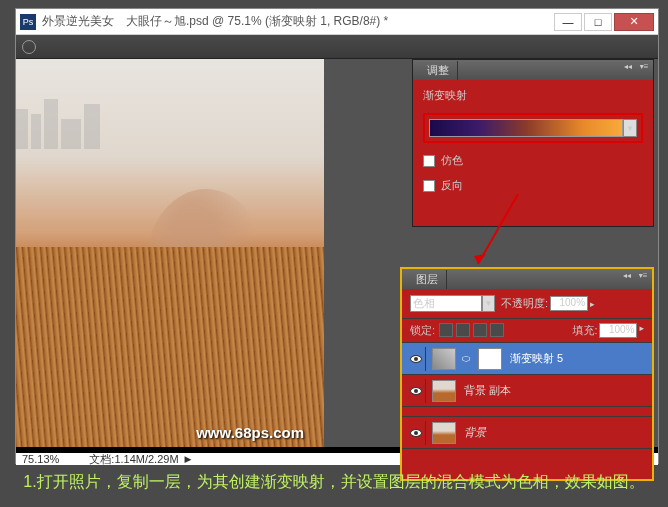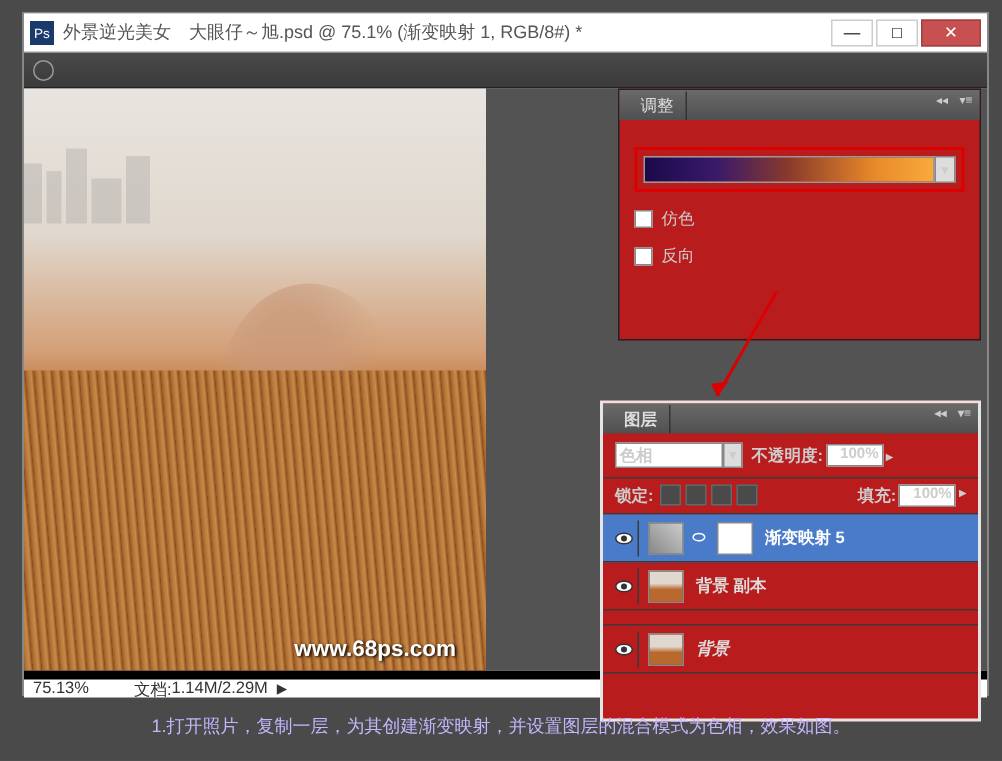--- a/index.html
+++ b/index.html
@@ -23,21 +23,21 @@
     .panel { position: absolute; background: #b91c1c; border: 1px solid #222; }
     .panel-adjust { right: 4px; top: 0; width: 242px; height: 168px; }
     .panel-header { height: 20px; background: linear-gradient(#6a6a6a, #505050); display: flex; align-items: center; padding: 0 6px; font-size: 11px; color: #ddd; }
     .panel-tab { padding: 2px 8px; border-right: 1px solid #333; }
     .panel-body { padding: 8px 10px; font-size: 11px; color: #ccc; }
     .gradient-strip-wrap { border: 2px solid #d00; padding: 4px; margin-top: 10px; display: flex; }
     .gradient-strip { height: 18px; flex: 1; background: linear-gradient(to right, #1a0a4a 0%, #3a1a6a 25%, #8a3a2a 50%, #e88a2a 80%, #f8aa3a 100%); border: 1px solid #999; }
     .grad-arrow { width: 14px; background: #ddd; border: 1px solid #888; display: flex; align-items: center; justify-content: center; font-size: 8px; }
     .checkbox-row { margin-top: 10px; display: flex; align-items: center; }
     .checkbox { width: 12px; height: 12px; border: 1px solid #888; background: #fff; margin-right: 6px; }
-    .panel-layers { right: 4px; top: 208px; width: 254px; height: 214px; border: 2px solid #e5e5e5; font-weight: bold; }
+    .panel-layers { right: 4px; top: 208px; width: 254px; height: 214px; border: 2px solid #eab308; }
     .red-arrow { position: absolute; right: 130px; top: 135px; width: 60px; height: 80px; pointer-events: none; }
     .blend-row { display: flex; align-items: center; padding: 6px 8px; font-size: 11px; color: #ccc; border-bottom: 1px solid #3a3a3a; }
     .blend-select { background: #fff; width: 72px; height: 17px; font-size: 11px; border: 1px solid #888; padding: 0 2px; }
     .blend-drop { width: 13px; height: 17px; background: #ddd; border: 1px solid #888; font-size: 8px; text-align: center; line-height: 15px; }
     .opacity-label { margin-left: 6px; }
     .opacity-val { background: #fff; width: 38px; height: 15px; font-size: 10px; border: 1px solid #888; text-align: right; padding-right: 2px; margin-left: 2px; }
     .lock-row { display: flex; padding: 4px 8px; font-size: 11px; color: #ccc; border-bottom: 1px solid #3a3a3a; }
     .lock-icons { display: flex; gap: 3px; margin-left: 4px; }
     .lock-ico { width: 14px; height: 14px; border: 1px solid #666; background: #4a4a4a; }
     .layer-row { display: flex; align-items: center; height: 32px; border-bottom: 1px solid #3a3a3a; padding: 0 4px; font-size: 11px; }
@@ -46,21 +46,21 @@
     .eye { width: 12px; height: 8px; border-radius: 50%; border: 1px solid #333; background: #fff; position: relative; }
     .eye::after { content: ''; width: 4px; height: 4px; background: #333; border-radius: 50%; position: absolute; top: 1px; left: 3px; }
     .layer-thumb { width: 24px; height: 22px; border: 1px solid #888; margin-left: 6px; }
     .thumb-gm { background: linear-gradient(45deg, #888, #ccc); }
     .thumb-mask { background: #fff; }
     .thumb-img { background: linear-gradient(#e0d8ce 40%, #b86a2e 60%); }
     .layer-label { margin-left: 8px; color: #ddd; }
     .layer-row.selected .layer-label { color: #fff; }
     .status-bar { height: 18px; background: #fff; display: flex; align-items: center; padding: 0 6px; font-size: 11px; color: #333; border-top: 6px solid #000000; }
     .status-item { margin-right: 30px; }
-    .bottom-caption { position: absolute; bottom: 14px; left: 0; right: 0; text-align: center; font-size: 12px; color: #c4b5fd; }
+    .bottom-caption { position: absolute; bottom: 14px; left: 0; right: 0; text-align: center; font-size: 16px; color: #bef264; }
     .panel-right-controls { position: absolute; right: 2px; top: 2px; display: flex; gap: 2px; }
     .prc { width: 14px; height: 12px; font-size: 8px; color: #ccc; text-align: center; }
     .link-ico { width: 12px; height: 20px; display: flex; align-items: center; justify-content: center; margin-left: 4px; font-size: 10px; }
     .italic { font-style: italic; }
   </style>
 </head>
 <body>
 
 <div class="app-window">
   <div class="title-bar">
@@ -91,20 +91,21 @@
 
     <div class="panel panel-adjust">
       <div class="panel-header">
         <span class="panel-tab">调整</span>
         <div class="panel-right-controls">
           <span class="prc">◂◂</span>
           <span class="prc">▾≡</span>
         </div>
       </div>
       <div class="panel-body">
+        <div>渐变映射</div>
         <div class="gradient-strip-wrap">
           <div class="gradient-strip"></div>
           <div class="grad-arrow">▼</div>
         </div>
         <div class="checkbox-row">
           <div class="checkbox"></div>
           <span>仿色</span>
         </div>
         <div class="checkbox-row">
           <div class="checkbox"></div>

